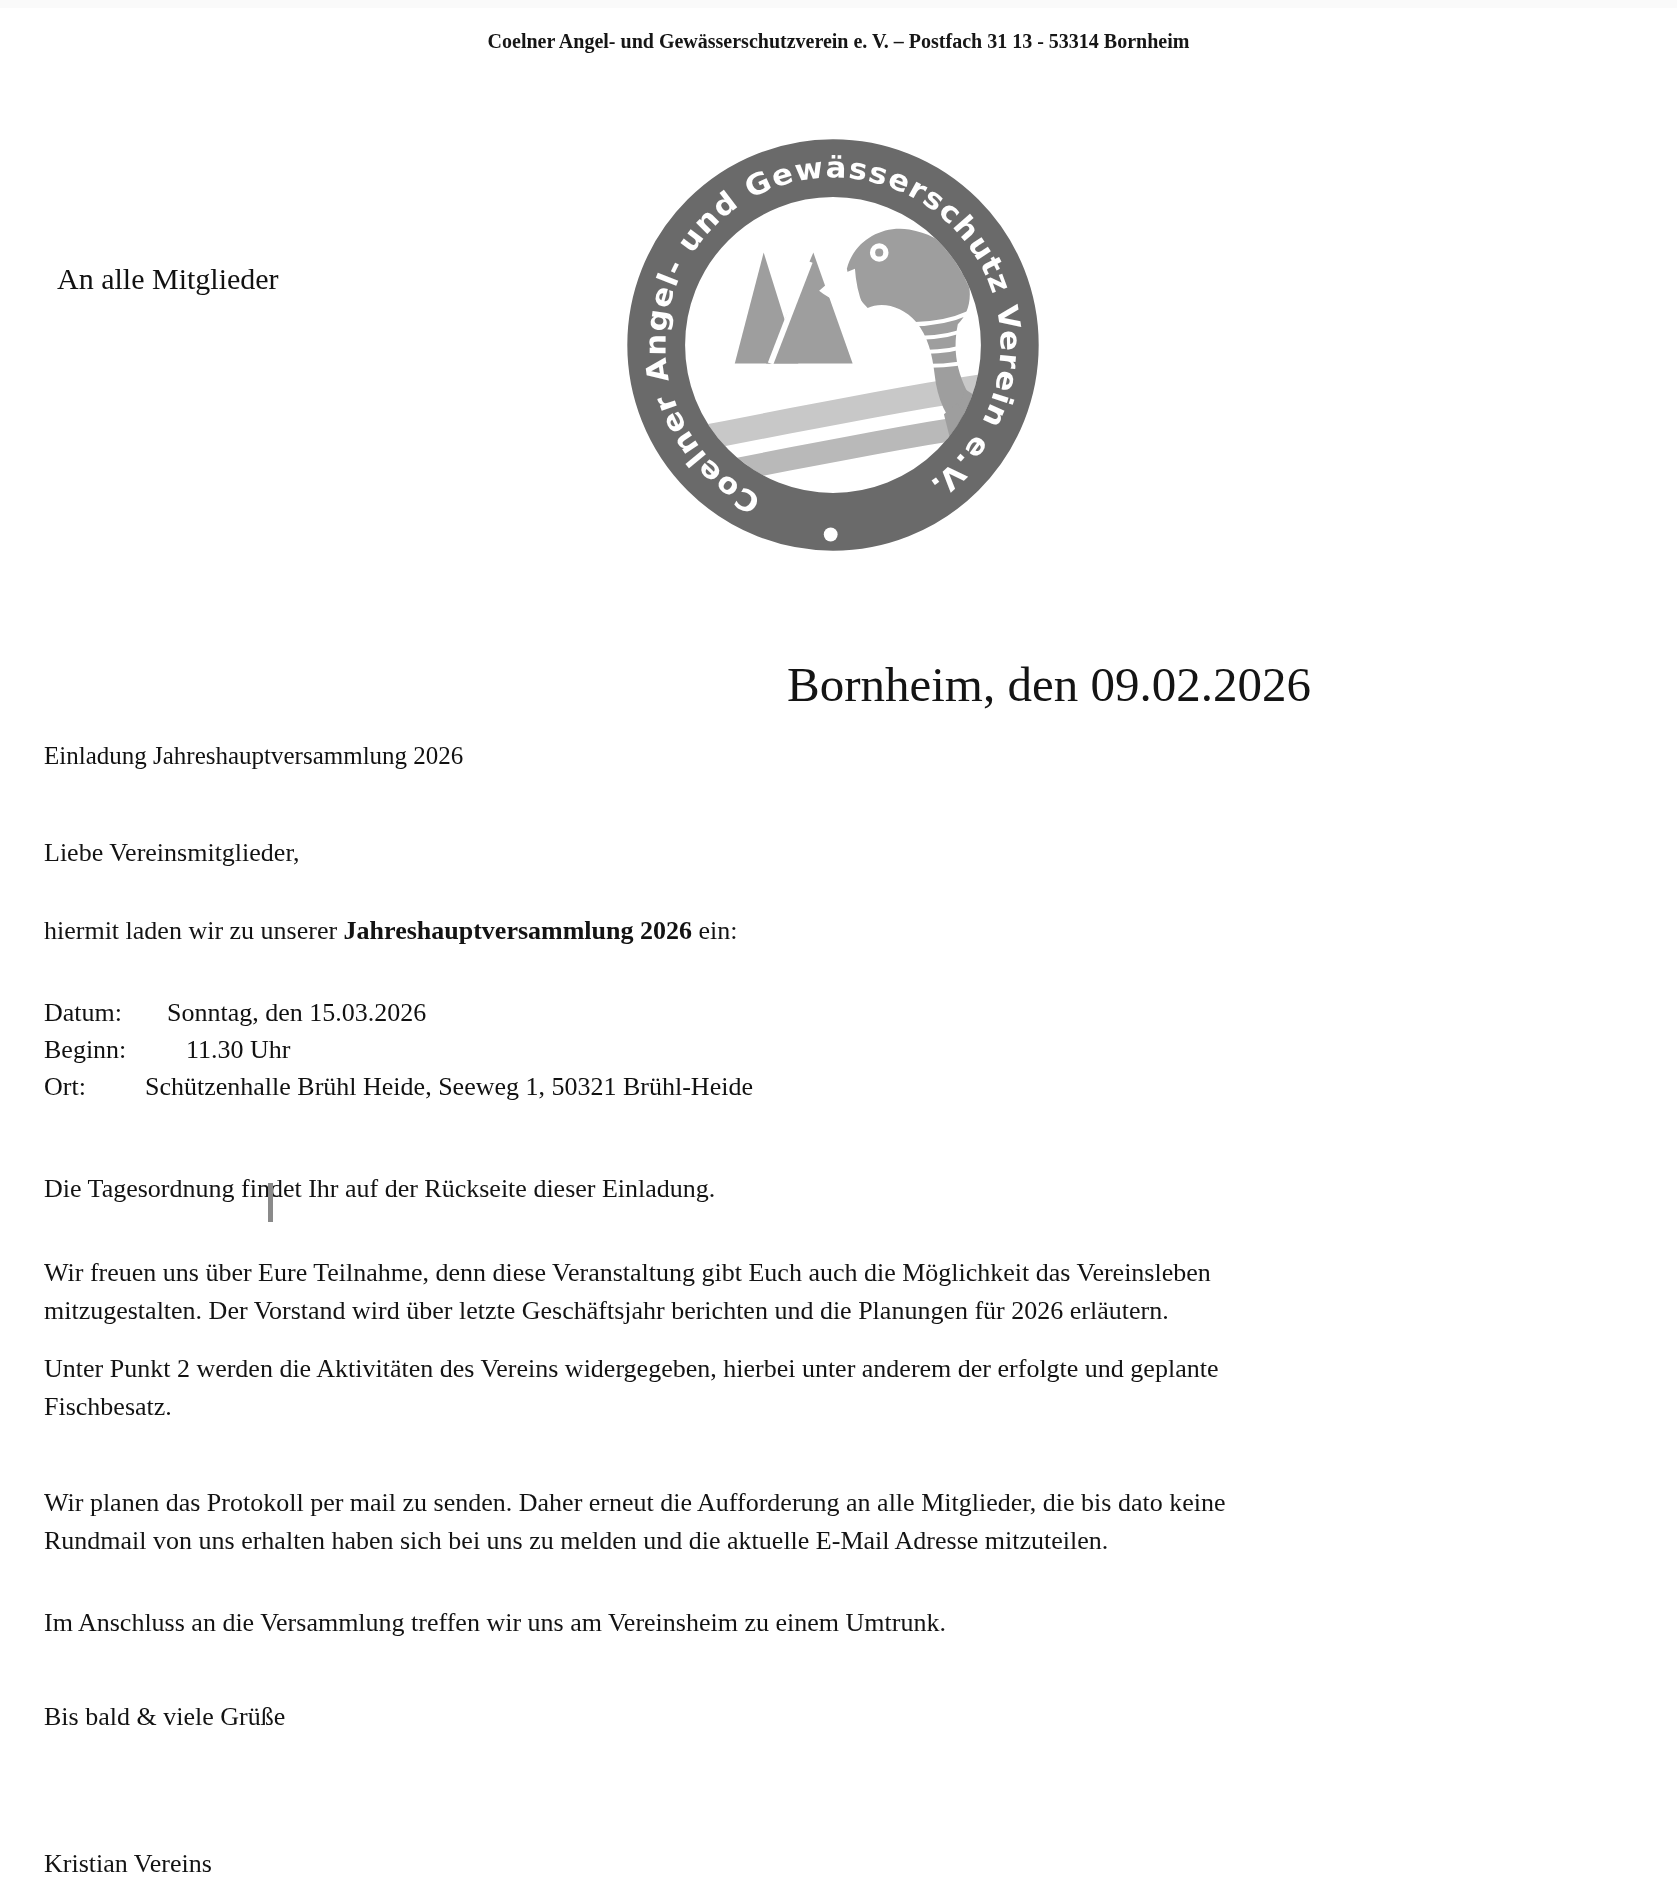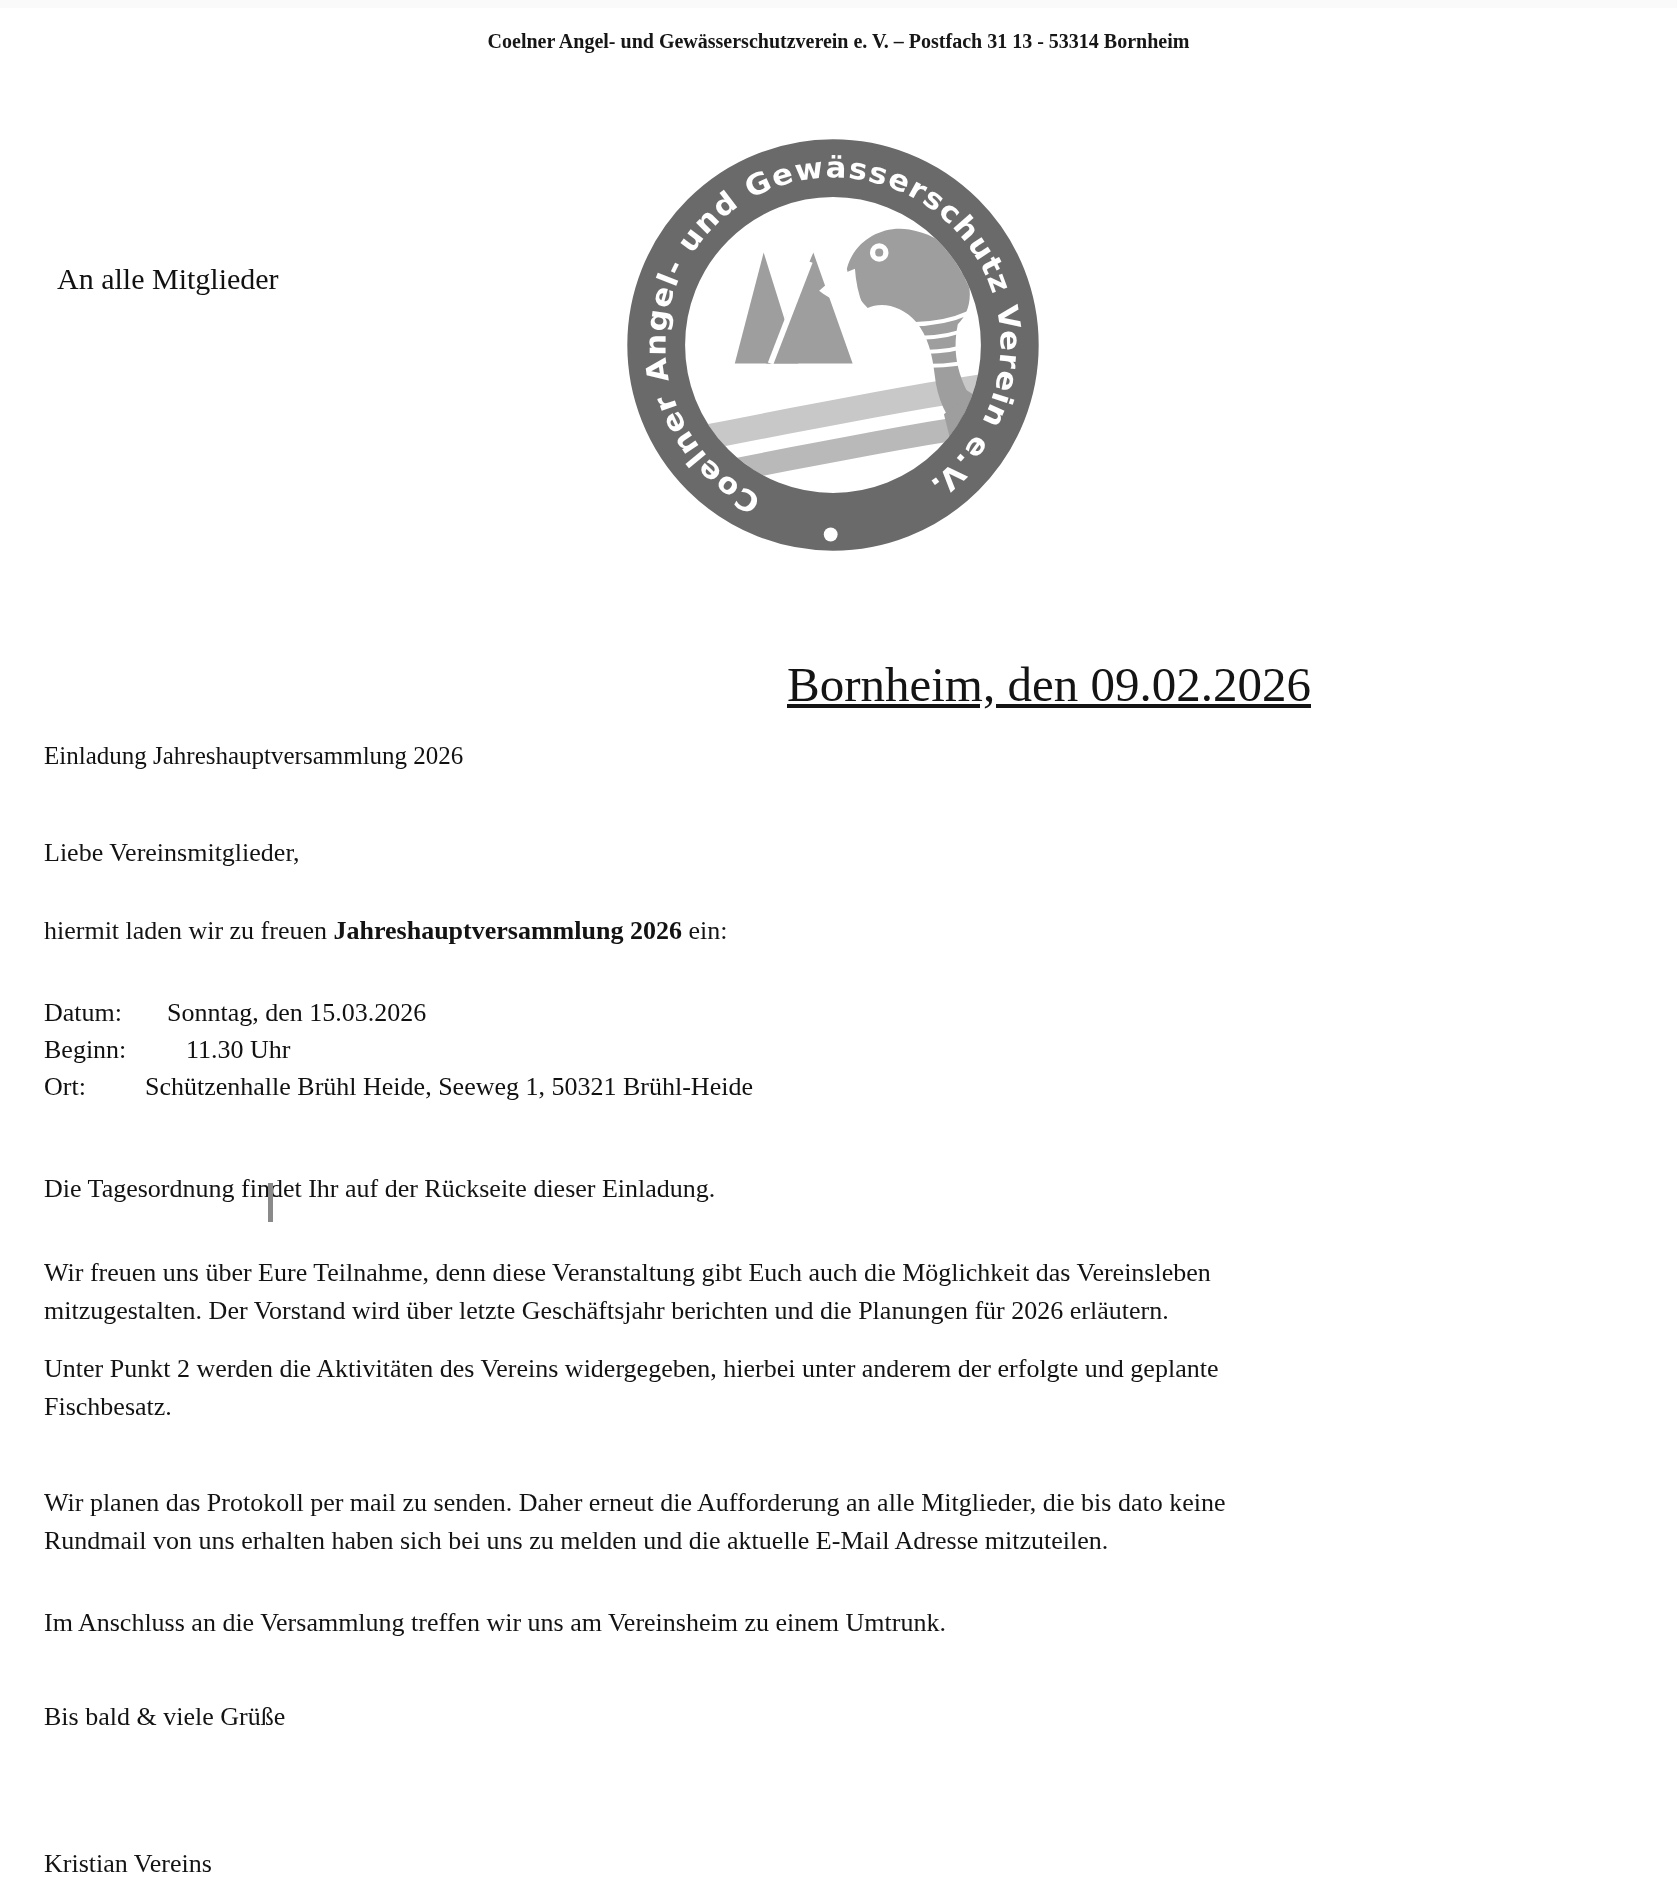--- a/index.html
+++ b/index.html
@@ -13,21 +13,21 @@
   }
   .abs{position:absolute;}
   .top-strip{top:0;left:0;width:100%;height:8px;background:#fafafa;}
   .letterhead{
     top:30px;left:0;width:100%;
     text-align:center;font-weight:bold;font-size:20px;color:#161616;
   }
   .recipient{top:262px;left:57px;font-size:30px;}
   .logo-box{top:137px;left:625px;width:416px;height:416px;}
   .logo-box svg{width:100%;height:100%;display:block;}
-  .dateline{top:656px;left:787px;font-size:49px;color:#141414;text-decoration:underline;}
+  .dateline{top:656px;left:787px;font-size:49px;color:#141414;}
   .subject{top:742px;left:44px;font-size:25px;font-weight:normal;}
   .body-text{
     left:44px;font-size:26px;line-height:38px;
     white-space:pre-line;color:#131313;font-family:Liberation Serif, serif;
   }
   .salutation{top:834px;}
   .intro{top:912px;white-space:normal;}
   .intro b{font-weight:bold;}
   .details{top:994px;left:44px;font-size:26px;line-height:37px;width:1300px;}
   .detail-row{position:relative;height:37px;}
@@ -110,21 +110,21 @@
   </svg>
 </div>
 
 <div class="abs dateline">Bornheim, den 09.02.2026</div>
 
 <div class="abs subject">Einladung Jahreshauptversammlung 2026</div>
 
 <div class="abs body-text salutation">Liebe Vereinsmitglieder,</div>
 
 <div class="abs body-text intro">
-  <span>hiermit laden wir zu freuen </span><b>Jahreshauptversammlung 2026</b><span> ein:</span>
+  <span>hiermit laden wir zu unserer </span><b>Jahreshauptversammlung 2026</b><span> ein:</span>
 </div>
 
 <div class="abs details">
   <div class="detail-row row-datum">
     <span class="detail-label">Datum:</span>
     <span class="detail-value">Sonntag, den 15.03.2026</span>
   </div>
   <div class="detail-row row-beginn">
     <span class="detail-label">Beginn:</span>
     <span class="detail-value">11.30 Uhr</span>

